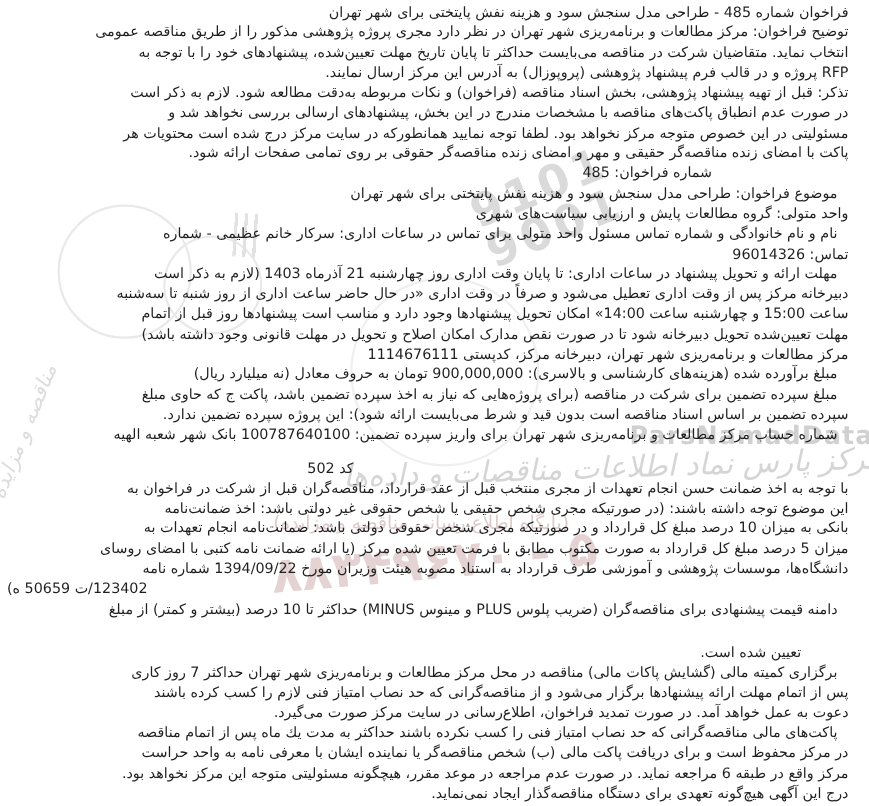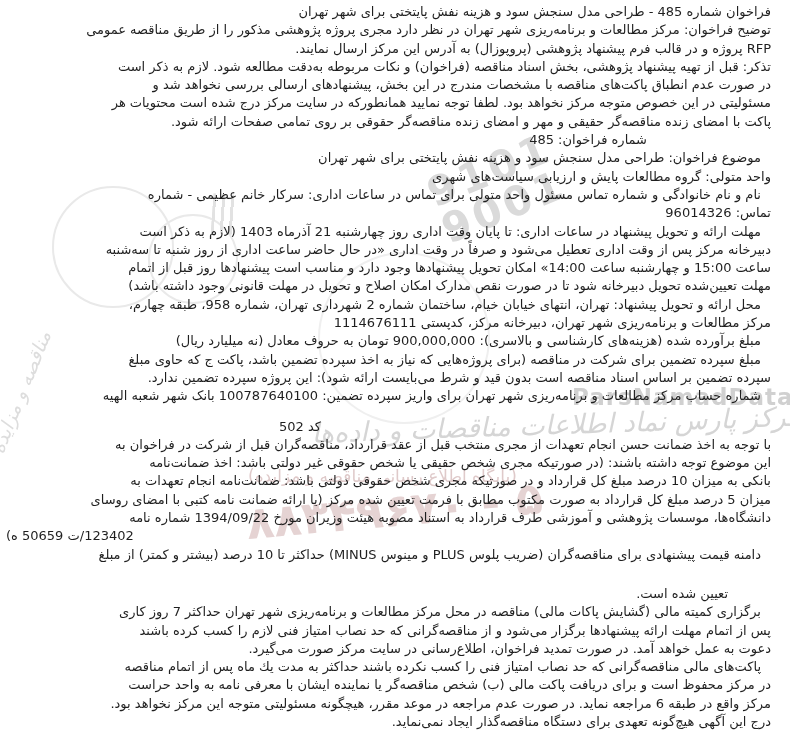--- a/index.html
+++ b/index.html
@@ -94,35 +94,35 @@
     <div class="wm wm-latin">ParsNamadData</div>
     <div class="wm wm-callig">مرکز پارس نماد اطلاعات مناقصات و داده‌ها</div>
     <div class="wm wm-callig-side">مناقصه و مزایده</div>
     <div class="wm wm-info">(پایگاه اطلاع رسانی مناقصه و مزایده)</div>
     <div class="wm wm-phone">۸۸۳۴۹۶۷۰ - ۵</div>
   </div>
 
   <div class="doc">
       <div class="line normal">فراخوان شماره 485 - طراحی مدل سنجش سود و هزینه نفش پایتختی برای شهر تهران</div>
       <div class="line normal">توضیح فراخوان: مرکز مطالعات و برنامه‌ریزی شهر تهران در نظر دارد مجری پروژه پژوهشی مذکور را از طریق مناقصه عمومی</div>
+      <div class="line normal">انتخاب نماید. متقاضیان شرکت در مناقصه می‌بایست حداکثر تا پایان تاریخ مهلت تعیین‌شده، پیشنهادهای خود را با توجه به</div>
       <div class="line normal">RFP پروژه و در قالب فرم پیشنهاد پژوهشی (پروپوزال) به آدرس این مرکز ارسال نمایند.</div>
       <div class="line normal">تذکر: قبل از تهیه پیشنهاد پژوهشی، بخش اسناد مناقصه (فراخوان) و نکات مربوطه به‌دقت مطالعه شود. لازم به ذکر است</div>
       <div class="line normal">در صورت عدم انطباق پاکت‌های مناقصه با مشخصات مندرج در این بخش، پیشنهادهای ارسالی بررسی نخواهد شد و</div>
       <div class="line normal">مسئولیتی در این خصوص متوجه مرکز نخواهد بود. لطفا توجه نمایید همانطورکه در سایت مرکز درج شده است محتویات هر</div>
       <div class="line normal">پاکت با امضای زنده مناقصه‌گر حقیقی و مهر و امضای زنده مناقصه‌گر حقوقی بر روی تمامی صفحات ارائه شود.</div>
       <div class="line inset125">شماره فراخوان: 485</div>
       <div class="line indent">موضوع فراخوان: طراحی مدل سنجش سود و هزینه نفش پایتختی برای شهر تهران</div>
       <div class="line normal">واحد متولی: گروه مطالعات پایش و ارزیابی سیاست‌های شهری</div>
       <div class="line indent">نام و نام خانوادگی و شماره تماس مسئول واحد متولی برای تماس در ساعات اداری: سرکار خانم عظیمی - شماره</div>
       <div class="line normal">تماس: 96014326</div>
       <div class="line indent">مهلت ارائه و تحویل پیشنهاد در ساعات اداری: تا پایان وقت اداری روز چهارشنبه 21 آذرماه 1403 (لازم به ذکر است</div>
       <div class="line normal">دبیرخانه مرکز پس از وقت اداری تعطیل می‌شود و صرفاً در وقت اداری «در حال حاضر ساعت اداری از روز شنبه تا سه‌شنبه</div>
       <div class="line normal">ساعت 15:00 و چهارشنبه ساعت 14:00» امکان تحویل پیشنهادها وجود دارد و مناسب است پیشنهادها روز قبل از اتمام</div>
       <div class="line normal">مهلت تعیین‌شده تحویل دبیرخانه شود تا در صورت نقص مدارک امکان اصلاح و تحویل در مهلت قانونی وجود داشته باشد)</div>
-      <div class="line indent">محل ارائه و تحویل پیشنهاد: تهران، انتهای خیابان خیام، ساختمان شماره 2 شهرداری تهران، شماره 958، طبقه چهارم،</div>
       <div class="line normal">مرکز مطالعات و برنامه‌ریزی شهر تهران، دبیرخانه مرکز، کدپستی 1114676111</div>
       <div class="line indent">مبلغ برآورده شده (هزینه‌های کارشناسی و بالاسری): 900,000,000 تومان به حروف معادل (نه میلیارد ریال)</div>
       <div class="line indent">مبلغ سپرده تضمین برای شرکت در مناقصه (برای پروژه‌هایی که نیاز به اخذ سپرده تضمین باشد، پاکت ج که حاوی مبلغ</div>
       <div class="line normal">سپرده تضمین بر اساس اسناد مناقصه است بدون قید و شرط می‌بایست ارائه شود): این پروژه سپرده تضمین ندارد.</div>
       <div class="line indent">شماره حساب مرکز مطالعات و برنامه‌ریزی شهر تهران برای واریز سپرده تضمین: 100787640100 بانک شهر شعبه الهیه</div>
       <div class="line inset455">کد 502</div>
       <div class="line normal">با توجه به اخذ ضمانت حسن انجام تعهدات از مجری منتخب قبل از عقد قرارداد، مناقصه‌گران قبل از شرکت در فراخوان به</div>
       <div class="line normal">این موضوع توجه داشته باشند: (در صورتیکه مجری شخص حقیقی یا شخص حقوقی غیر دولتی باشد: اخذ ضمانت‌نامه</div>
       <div class="line normal">بانکی به میزان 10 درصد مبلغ کل قرارداد و در صورتیکه مجری شخص حقوقی دولتی باشد: ضمانت‌نامه انجام تعهدات به</div>
       <div class="line normal">میزان 5 درصد مبلغ کل قرارداد به صورت مکتوب مطابق با فرمت تعیین شده مرکز (یا ارائه ضمانت نامه کتبی با امضای روسای</div>

